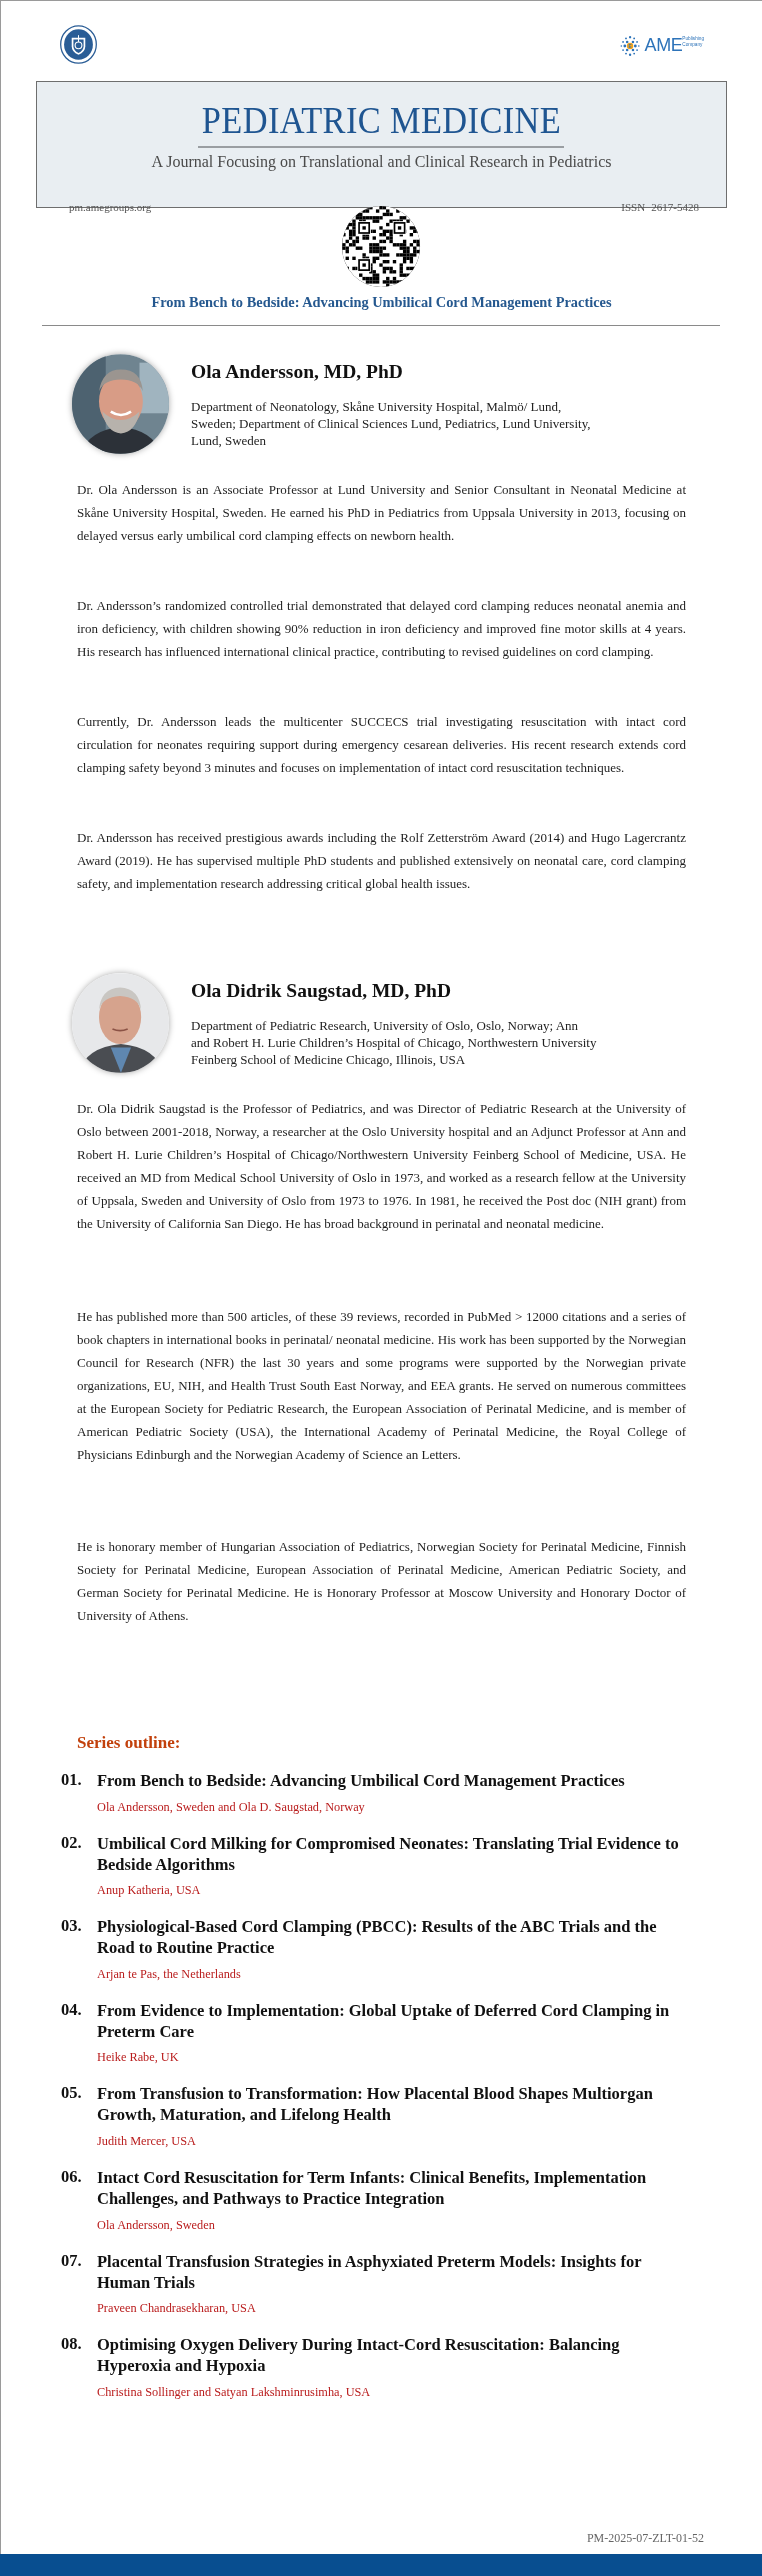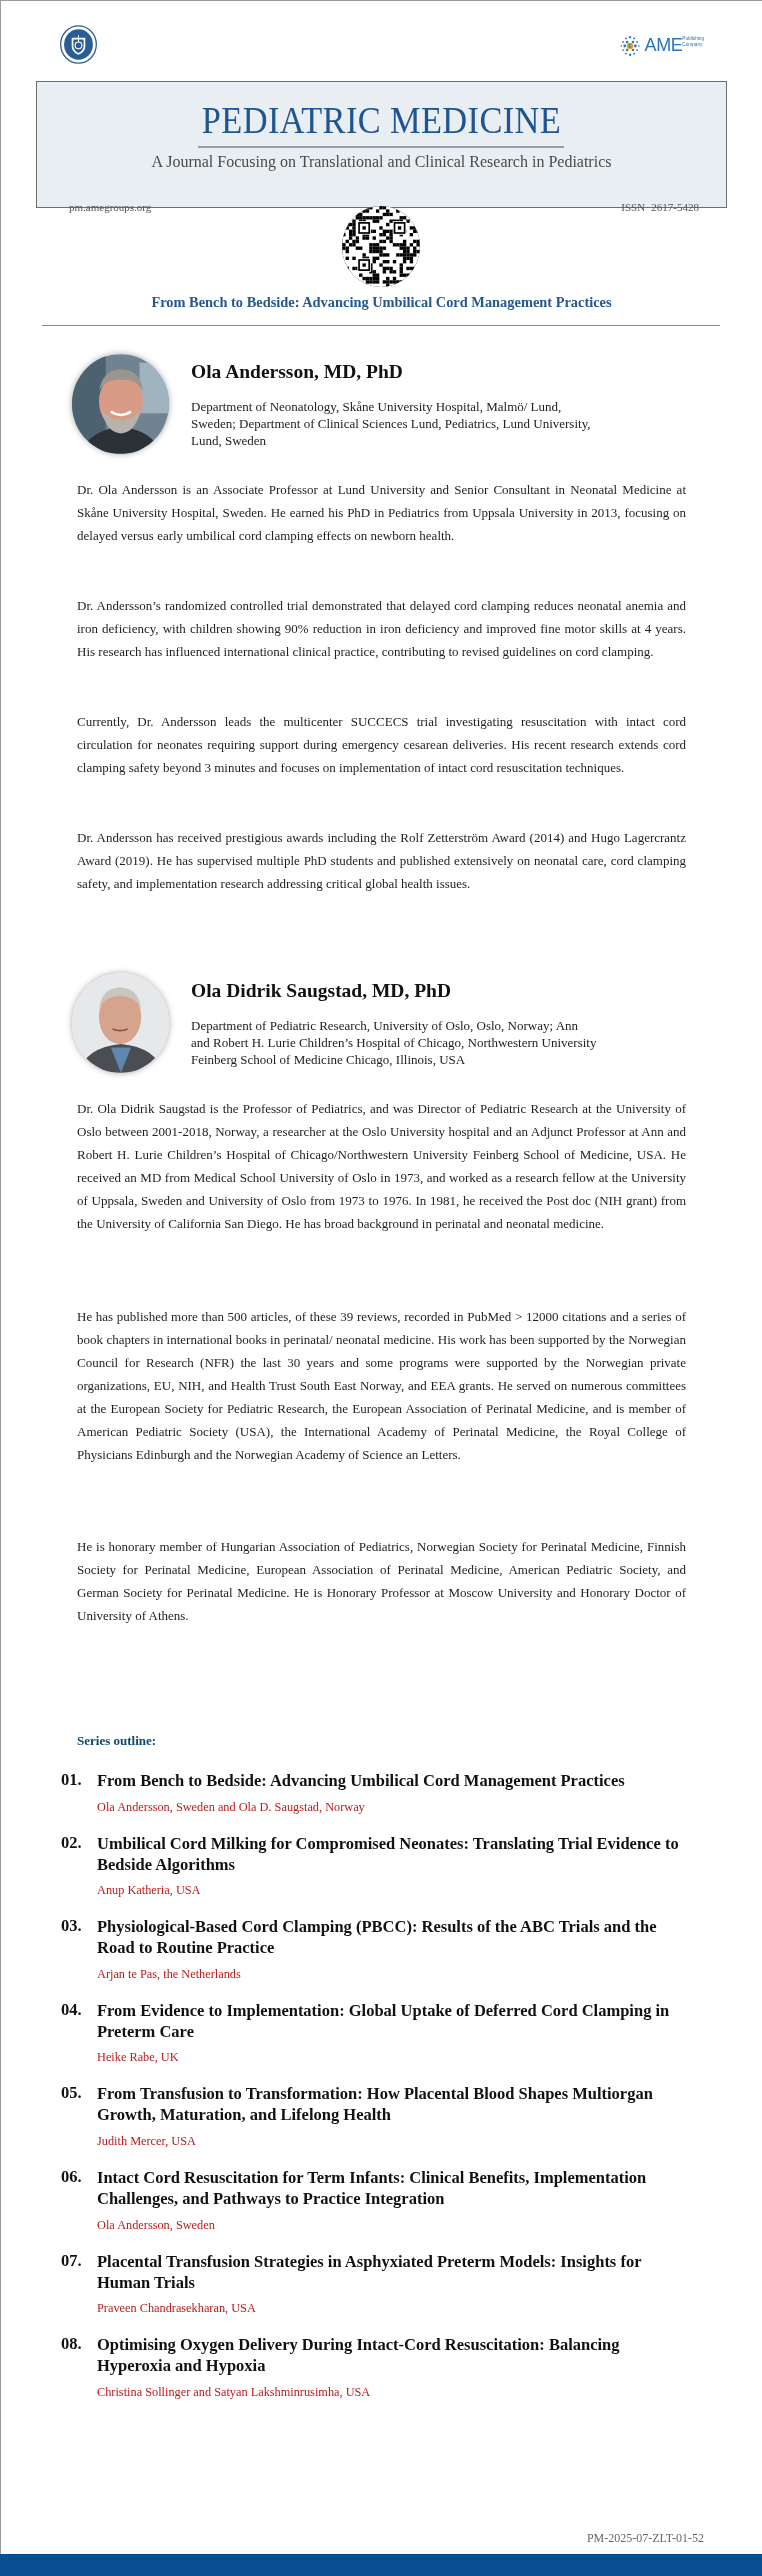--- a/index.html
+++ b/index.html
@@ -105,21 +105,21 @@
       position: absolute; left: 119px; top: 44px; width: 407px;
       font-size: 13px; line-height: 17px; color: #222;
     }
     .para {
       position: absolute; left: 77px; width: 609px;
       font-size: 13px; line-height: 23px; color: #1e1e1e;
       text-align: justify;
     }
     .outline-heading {
       position: absolute; left: 77px; top: 1733px;
-      font-size: 13px; font-weight: bold; color: #0c4a6e;
+      font-size: 17px; font-weight: bold; color: #c2410c;
     }
     .outline-list {
       position: absolute; left: 61px; top: 1770px; width: 619px;
       list-style: none;
     }
     .outline-item {
       position: relative; padding-left: 36px;
     }
     .outline-num {
       position: absolute; left: 0; top: 0;

